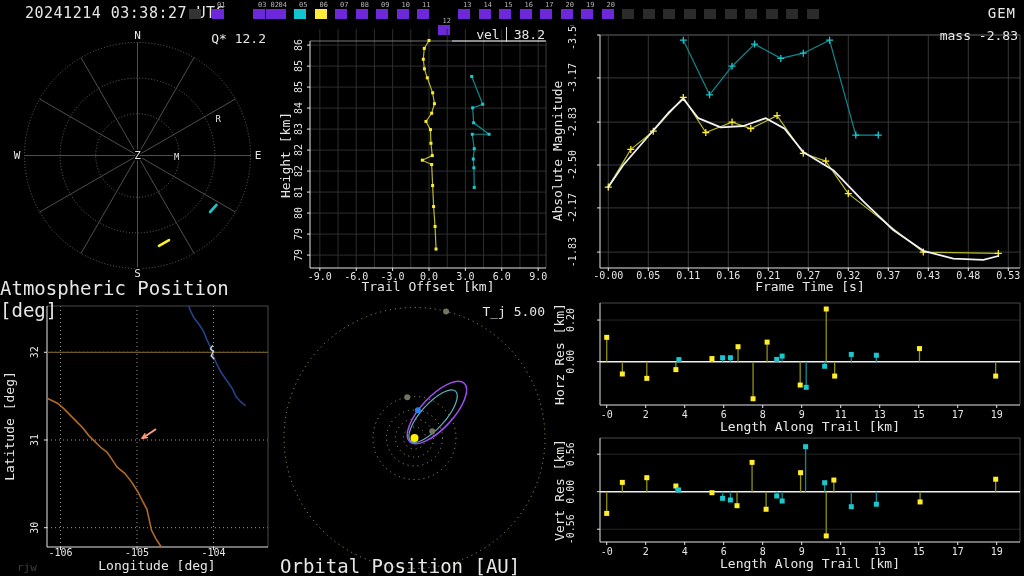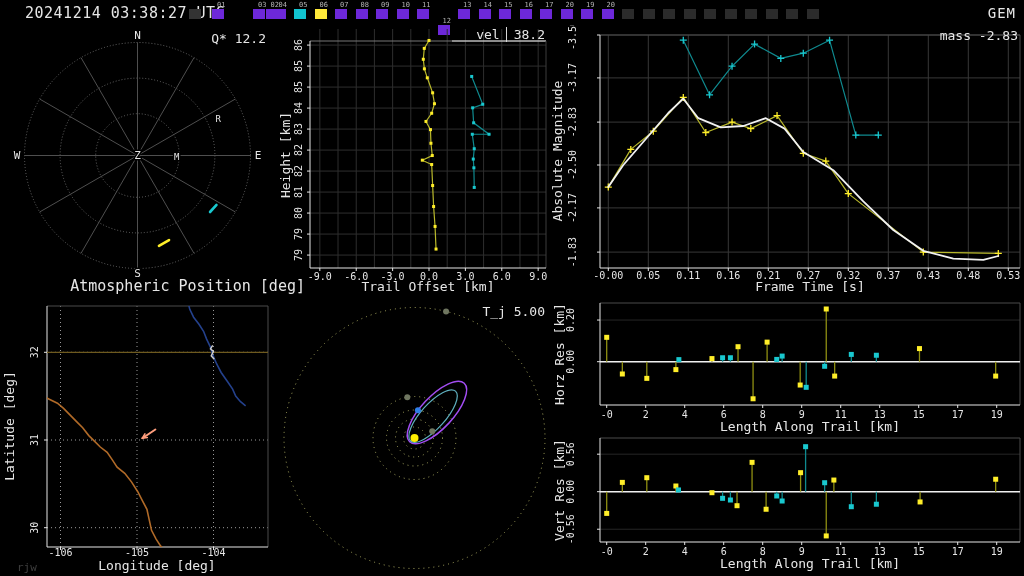--- a/index.html
+++ b/index.html
@@ -9,21 +9,21 @@
   .topbar{position:absolute;left:0;top:0;width:1024px;height:25px;}
   .dt{position:absolute;left:25px;top:4px;font-size:15px;letter-spacing:.5px;white-space:pre;}
   .shower{position:absolute;right:8px;top:5px;font-size:14px;letter-spacing:1px;}
   .frames{position:absolute;left:0;top:0;width:1024px;height:25px;}
   .fbox{position:absolute;width:12px;height:10px;background:#6d28d9;}
   .fbox i{position:absolute;left:5px;top:-8px;font-style:normal;font-size:7px;color:#b4b4b4;}
   .panel{position:absolute;}
   .panel svg{position:absolute;left:0;top:0;display:block;}
   .ovl{position:absolute;font-size:13px;white-space:pre;z-index:3;}
   .ovl .ov.split{border-left:1px solid #d8d8d8;padding-left:7px;margin-left:6px;}
-  .caption{position:absolute;left:0;width:100%;text-align:right;font-size:15px;z-index:3;padding-left:25px;}
+  .caption{position:absolute;left:0;width:100%;text-align:left;font-size:19px;z-index:3;}
   .wm{position:absolute;left:17px;top:266px;font-size:11px;color:#3d3d3d;z-index:3;}
   svg text{font-family:"DejaVu Sans Mono",monospace;fill:#e6e6e6;}
   .tick{font-size:10px;}
   .axl{font-size:13px;}
   .cmp{font-size:11px;}
   .sml{font-size:9px;}
 </style>
 </head>
 <body>
 
@@ -390,20 +390,21 @@
         <circle cx="134.5" cy="143" r="130.5" fill="none" stroke="#a8a860" stroke-width="1" stroke-dasharray="1 4"></circle>
         <ellipse cx="0" cy="0" rx="39.99" ry="15.996" fill="none" stroke="#a24df2" stroke-width="1.5" transform="translate(156.946 117.458) rotate(-47)"></ellipse>
         <ellipse cx="0" cy="0" rx="33.54" ry="12.126" fill="none" stroke="#5fb0bf" stroke-width="1.2" transform="translate(153.076 121.07) rotate(-48)"></ellipse>
         <circle cx="152.23802810344682" cy="136.1910089586393" r="3" fill="#6f7660"></circle>
         <circle cx="137.91234161534413" cy="115.20870775404299" r="3" fill="#2f7fe8"></circle>
         <circle cx="127.2936006268224" cy="102.13047824999336" r="3" fill="#6f7660"></circle>
         <circle cx="166.07080737575666" cy="16.376407720982456" r="3" fill="#6f7660"></circle>
         <circle cx="134.5" cy="143" r="4" fill="#ffee00"></circle>
       </svg>
     <div class="ovl" style="right:5px;top:9px"><span>T_j</span> <span class="ov">5.00</span></div>
+    <div class="caption" style="top:260px">Orbital Position [AU]</div>
   </div>
 
   <div class="panel" id="p-horz" style="left:550px;top:295px;width:474px;height:140px">
     <svg id="svg-horz" width="474" height="140">
         <line x1="50" y1="25.04" x2="470" y2="25.04" stroke="#262626"></line>
         <line x1="50" y1="66.7" x2="470" y2="66.7" stroke="#262626"></line>
         <line x1="50" y1="8" x2="470" y2="8" stroke="#4a4a4a"></line>
         <line x1="470" y1="8" x2="470" y2="110" stroke="#4a4a4a"></line>
         <line x1="50" y1="66.7" x2="470" y2="66.7" stroke="#f0f0f0" stroke-width="1.4"></line>
         <line x1="50" y1="8" x2="50" y2="110" stroke="#e6e6e6"></line>

